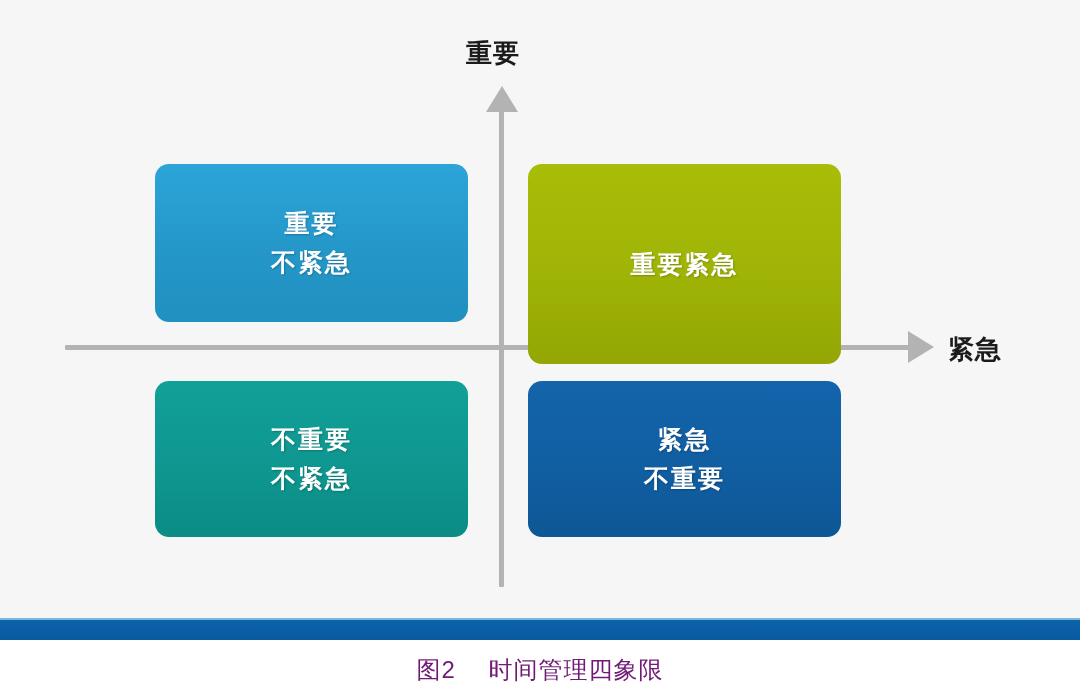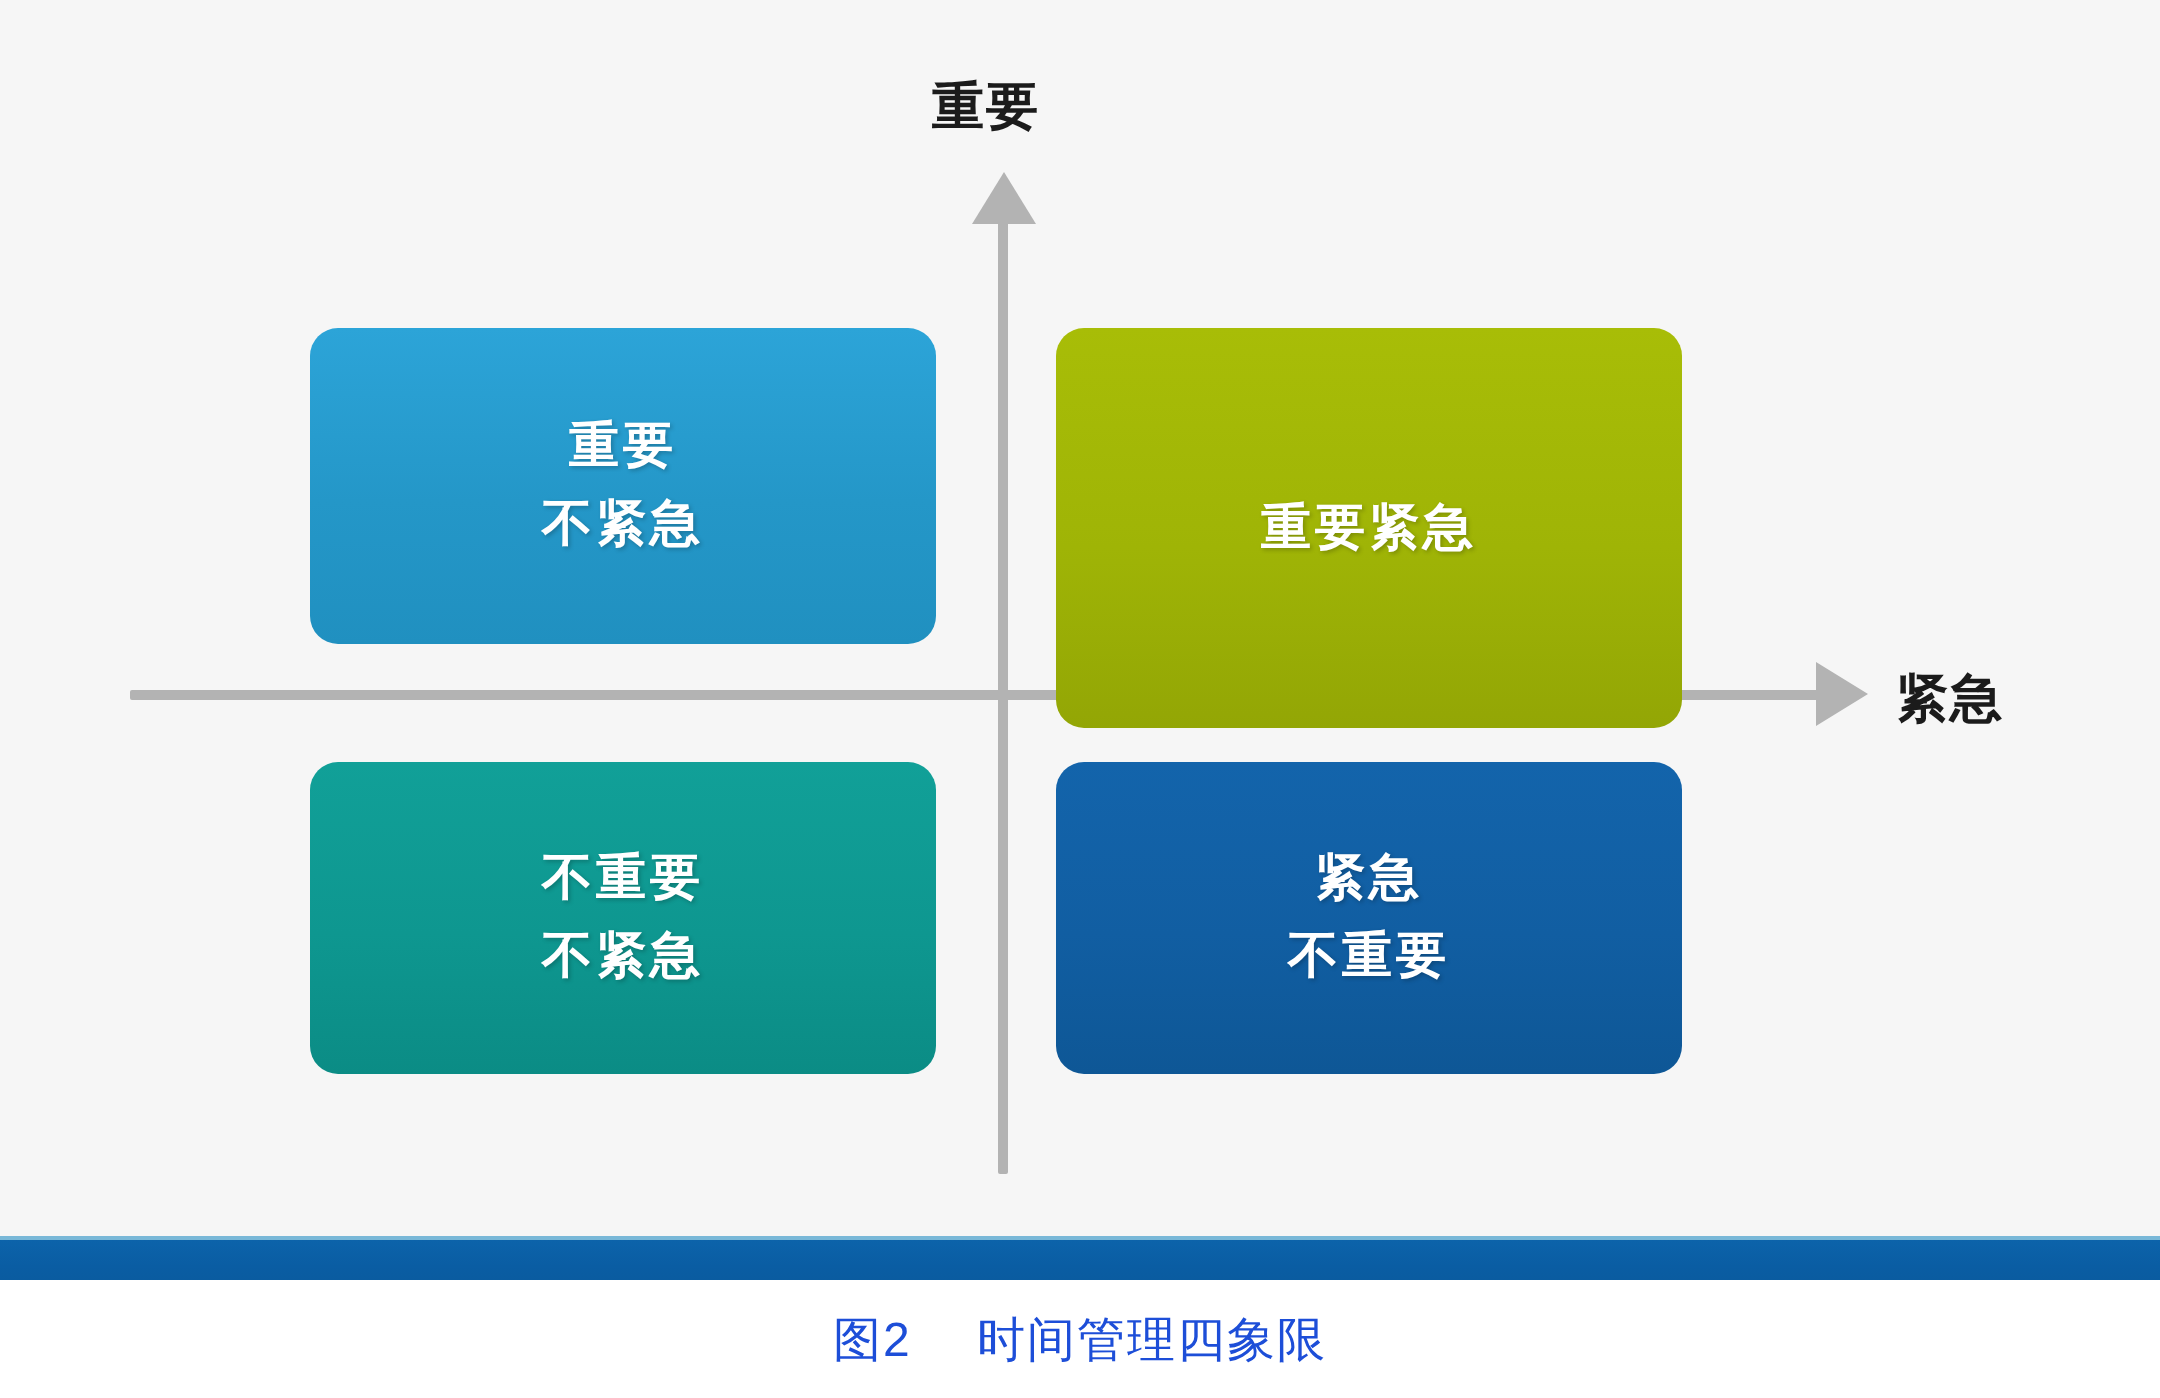--- a/index.html
+++ b/index.html
@@ -166,21 +166,21 @@
     top: 640px;
     width: 1080px;
     height: 59px;
     background: #ffffff;
     display: flex;
     align-items: center;
     justify-content: center;
   }
   #figure-caption {
     font-size: 24px;
-    color: #1d4ed8;
+    color: #701a75;
     letter-spacing: 1px;
     white-space: pre;
   }
 </style>
 </head>
 <body>
 
 <div id="diagram-canvas">
 
   <div class="axis-line" id="y-axis-line"></div>

